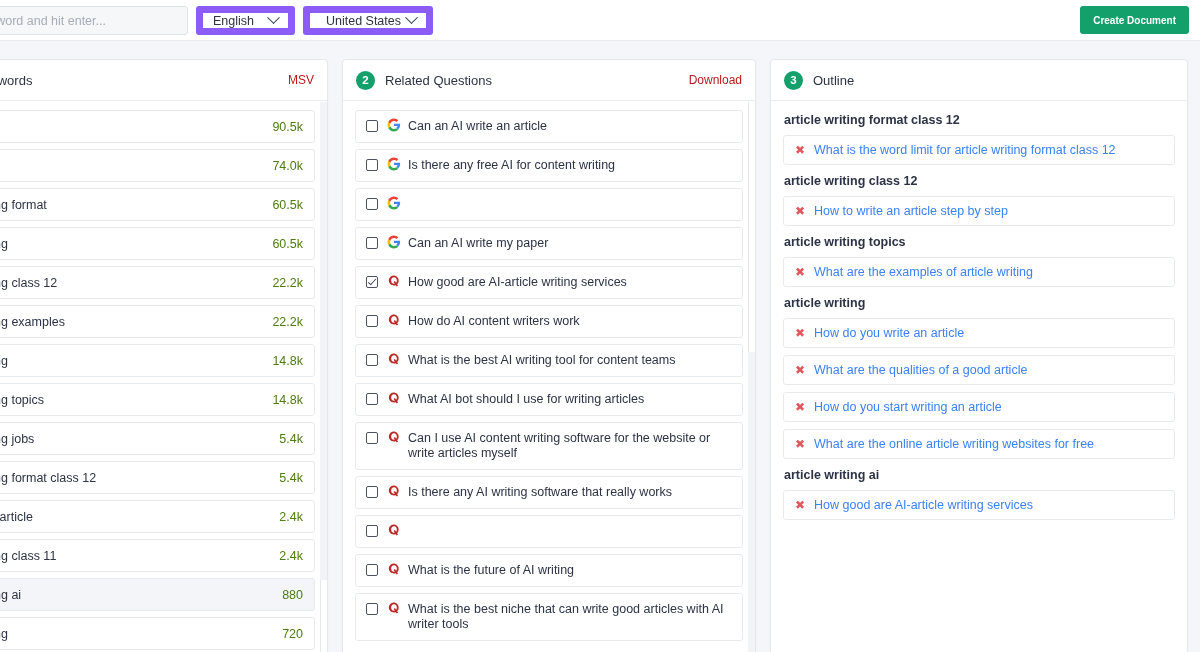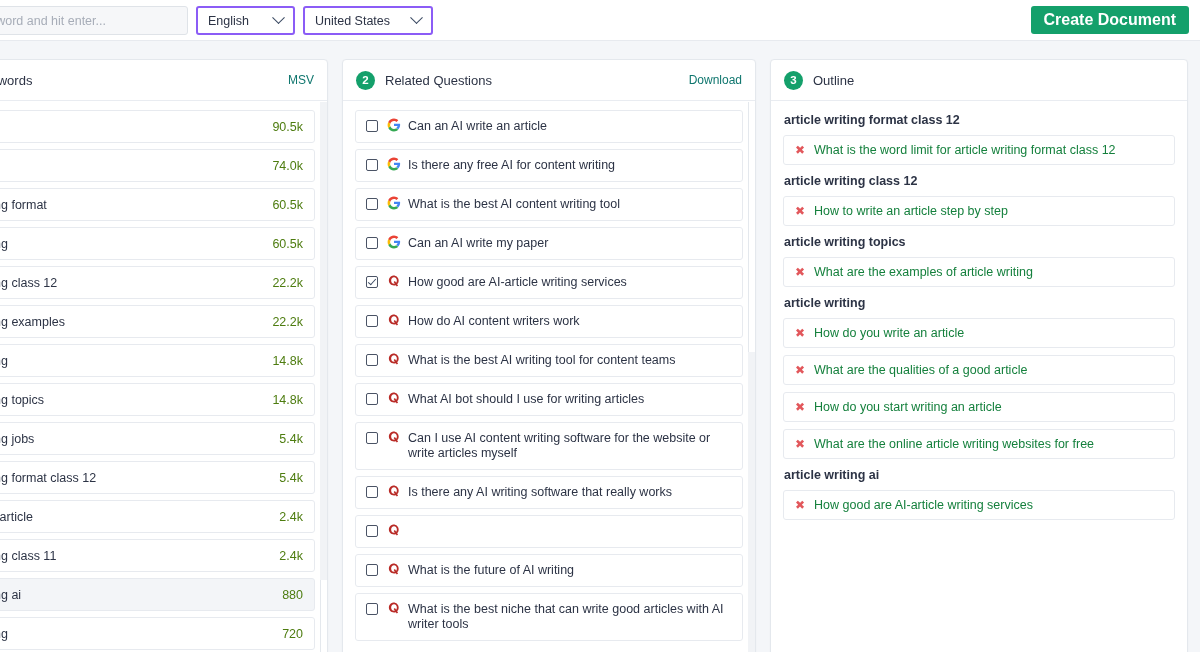--- a/index.html
+++ b/index.html
@@ -32,28 +32,28 @@
     color: #2c3345;
     padding: 0 10px;
     outline: none;
   }
   .kw-input::placeholder { color: #a7adb8; }
 
   .sel-wrap {
     position: absolute; top: 6px;
     height: 29px;
     background: #fff;
-    border: 2px solid #8b5cf6;
+    border: 7px solid #8b5cf6;
     border-radius: 3px;
     display: flex; align-items: center;
     padding: 0 10px;
     cursor: pointer;
   }
   .sel-lang { left: 196px; width: 99px; }
-  .sel-country { left: 303px; width: 130px; }
+  .sel-country { left: 303px; width: 130px; text-align: right; }
   .sel-wrap .sel-label {
     font-size: 12.5px;
     color: #2c3345;
     flex: 1;
     white-space: nowrap;
   }
   .chev {
     width: 9px; height: 9px;
     border-right: 1.6px solid #3b4a63;
     border-bottom: 1.6px solid #3b4a63;
@@ -63,21 +63,21 @@
   }
 
   .create-btn {
     position: absolute; right: 11px; top: 6px;
     height: 28px;
     background: #14a06b;
     color: #fff;
     border: none;
     border-radius: 3px;
     font-family: "Liberation Sans", sans-serif;
-    font-size: 16px;
+    font-size: 10px;
     font-weight: bold;
     padding: 0 13px;
     cursor: pointer;
     white-space: nowrap;
   }
 
   
   .workspace {
     position: absolute; top: 41px; left: 0;
     width: 1200px; height: 611px;
@@ -118,21 +118,21 @@
     flex: none;
     margin-right: 10px;
   }
   .panel-title {
     font-size: 13px;
     color: #2c3345;
     flex: 1;
   }
   .head-right {
     font-size: 12px;
-    color: #0f766e;
+    color: #b91c1c;
   }
   a.head-right { text-decoration: none; cursor: pointer; }
 
   .panel-body {
     flex: 1;
     overflow: hidden;
     position: relative;
     padding: 9px 12px 0 12px;
   }
 
@@ -228,21 +228,21 @@
   .ol-x {
     color: #e2575b;
     font-size: 12px;
     flex: none;
     margin-right: 9px;
     cursor: pointer;
     line-height: 1;
   }
   .ol-text {
     font-size: 12.5px;
-    color: #15803d;
+    color: #3b82f6;
     white-space: nowrap;
     overflow: hidden;
   }
 
   
   .sbar {
     position: absolute;
     top: 42px;
     width: 7px;
     bottom: 0;
@@ -373,21 +373,20 @@
           <span class="q-text">Is there any free AI for content writing</span>
         </div>
         <div class="q-row">
           <span class="cbx"></span>
           <svg class="src-icon" viewBox="0 0 48 48">
             <path fill="#4285F4" d="M45 24c0-1.6-.1-2.7-.4-3.9H24v7.1h12c-.2 1.9-1.5 4.7-4.4 6.6l6.7 5.2C42.2 35.5 45 30.3 45 24z"></path>
             <path fill="#34A853" d="M24 46c5.9 0 10.9-1.9 14.5-5.3l-6.9-5.3c-1.8 1.3-4.3 2.2-7.6 2.2-5.8 0-10.7-3.8-12.5-9.1l-7.1 5.5C8 41.3 15.4 46 24 46z"></path>
             <path fill="#FBBC05" d="M11.5 28.5c-.5-1.4-.8-2.9-.8-4.5s.3-3.1.7-4.5l-7.1-5.5C2.8 17 2 20.4 2 24s.8 7 2.3 10l7.2-5.5z"></path>
             <path fill="#EA4335" d="M24 10.6c4.1 0 6.9 1.8 8.5 3.3l6.2-6C34.9 4.5 29.9 2 24 2 15.4 2 8 6.7 4.3 14l7.1 5.5c1.9-5.3 6.8-8.9 12.6-8.9z"></path>
           </svg>
-          <span class="q-text">What is the best AI content writing tool</span>
         </div>
         <div class="q-row">
           <span class="cbx"></span>
           <svg class="src-icon" viewBox="0 0 48 48">
             <path fill="#4285F4" d="M45 24c0-1.6-.1-2.7-.4-3.9H24v7.1h12c-.2 1.9-1.5 4.7-4.4 6.6l6.7 5.2C42.2 35.5 45 30.3 45 24z"></path>
             <path fill="#34A853" d="M24 46c5.9 0 10.9-1.9 14.5-5.3l-6.9-5.3c-1.8 1.3-4.3 2.2-7.6 2.2-5.8 0-10.7-3.8-12.5-9.1l-7.1 5.5C8 41.3 15.4 46 24 46z"></path>
             <path fill="#FBBC05" d="M11.5 28.5c-.5-1.4-.8-2.9-.8-4.5s.3-3.1.7-4.5l-7.1-5.5C2.8 17 2 20.4 2 24s.8 7 2.3 10l7.2-5.5z"></path>
             <path fill="#EA4335" d="M24 10.6c4.1 0 6.9 1.8 8.5 3.3l6.2-6C34.9 4.5 29.9 2 24 2 15.4 2 8 6.7 4.3 14l7.1 5.5c1.9-5.3 6.8-8.9 12.6-8.9z"></path>
           </svg>
           <span class="q-text">Can an AI write my paper</span>

